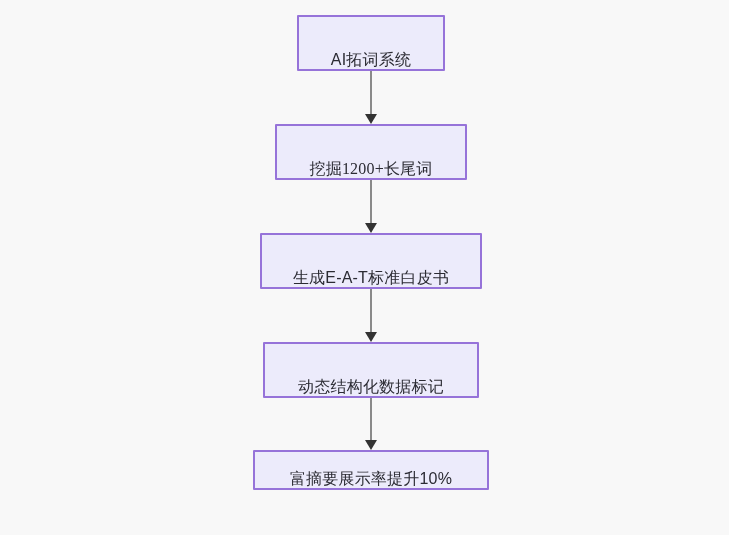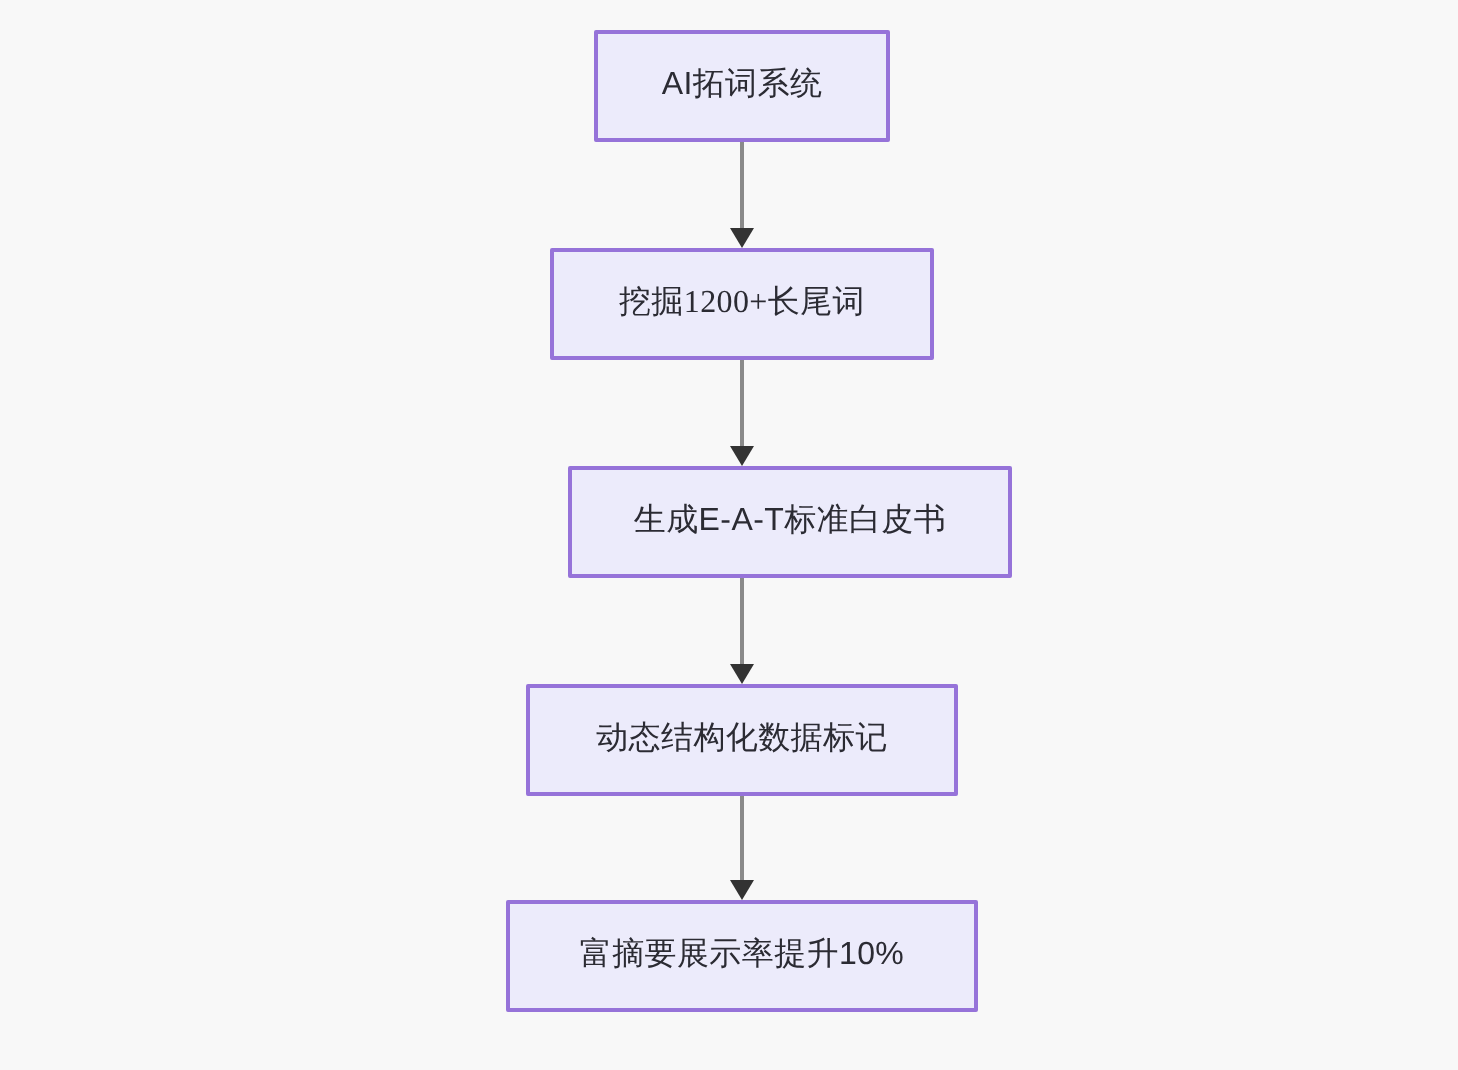--- a/index.html
+++ b/index.html
@@ -19,21 +19,21 @@
     height: 535px;
     background: #f8f8f8;
   }
   .flow-node {
     position: absolute;
     box-sizing: border-box;
     background: #ecebfb;
     border: 2px solid #9673d9;
     border-radius: 1px;
     display: flex;
-    align-items: center;
+    align-items: flex-end;
     justify-content: center;
     color: #2b2b33;
     font-size: 16px;
     line-height: 1.2;
     letter-spacing: 0.2px;
     white-space: nowrap;
   }
   .flow-node-label {
     display: block;
     text-align: center;
@@ -77,25 +77,25 @@
   </svg>
 
   <div class="flow-node" style="left:297px; top:15px; width:148px; height:56px;">
     <span class="flow-node-label">AI拓词系统</span>
   </div>
 
   <div class="flow-node" style="left:275px; top:124px; width:192px; height:56px;font-family:Liberation Serif, serif;">
     <span class="flow-node-label">挖掘1200+长尾词</span>
   </div>
 
-  <div class="flow-node" style="left:260px; top:233px; width:222px; height:56px;margin-left:24px;">
+  <div class="flow-node" style="left:260px; top:233px; width:222px; height:56px;">
     <span class="flow-node-label">生成E-A-T标准白皮书</span>
   </div>
 
   <div class="flow-node" style="left:263px; top:342px; width:216px; height:56px;">
     <span class="flow-node-label">动态结构化数据标记</span>
   </div>
 
-  <div class="flow-node" style="left:253px; top:450px; width:236px; height:56px;">
+  <div class="flow-node" style="left:253px; top:450px; width:236px; height:40px;">
     <span class="flow-node-label">富摘要展示率提升10%</span>
   </div>
 
 </div>
 
 </body></html>

